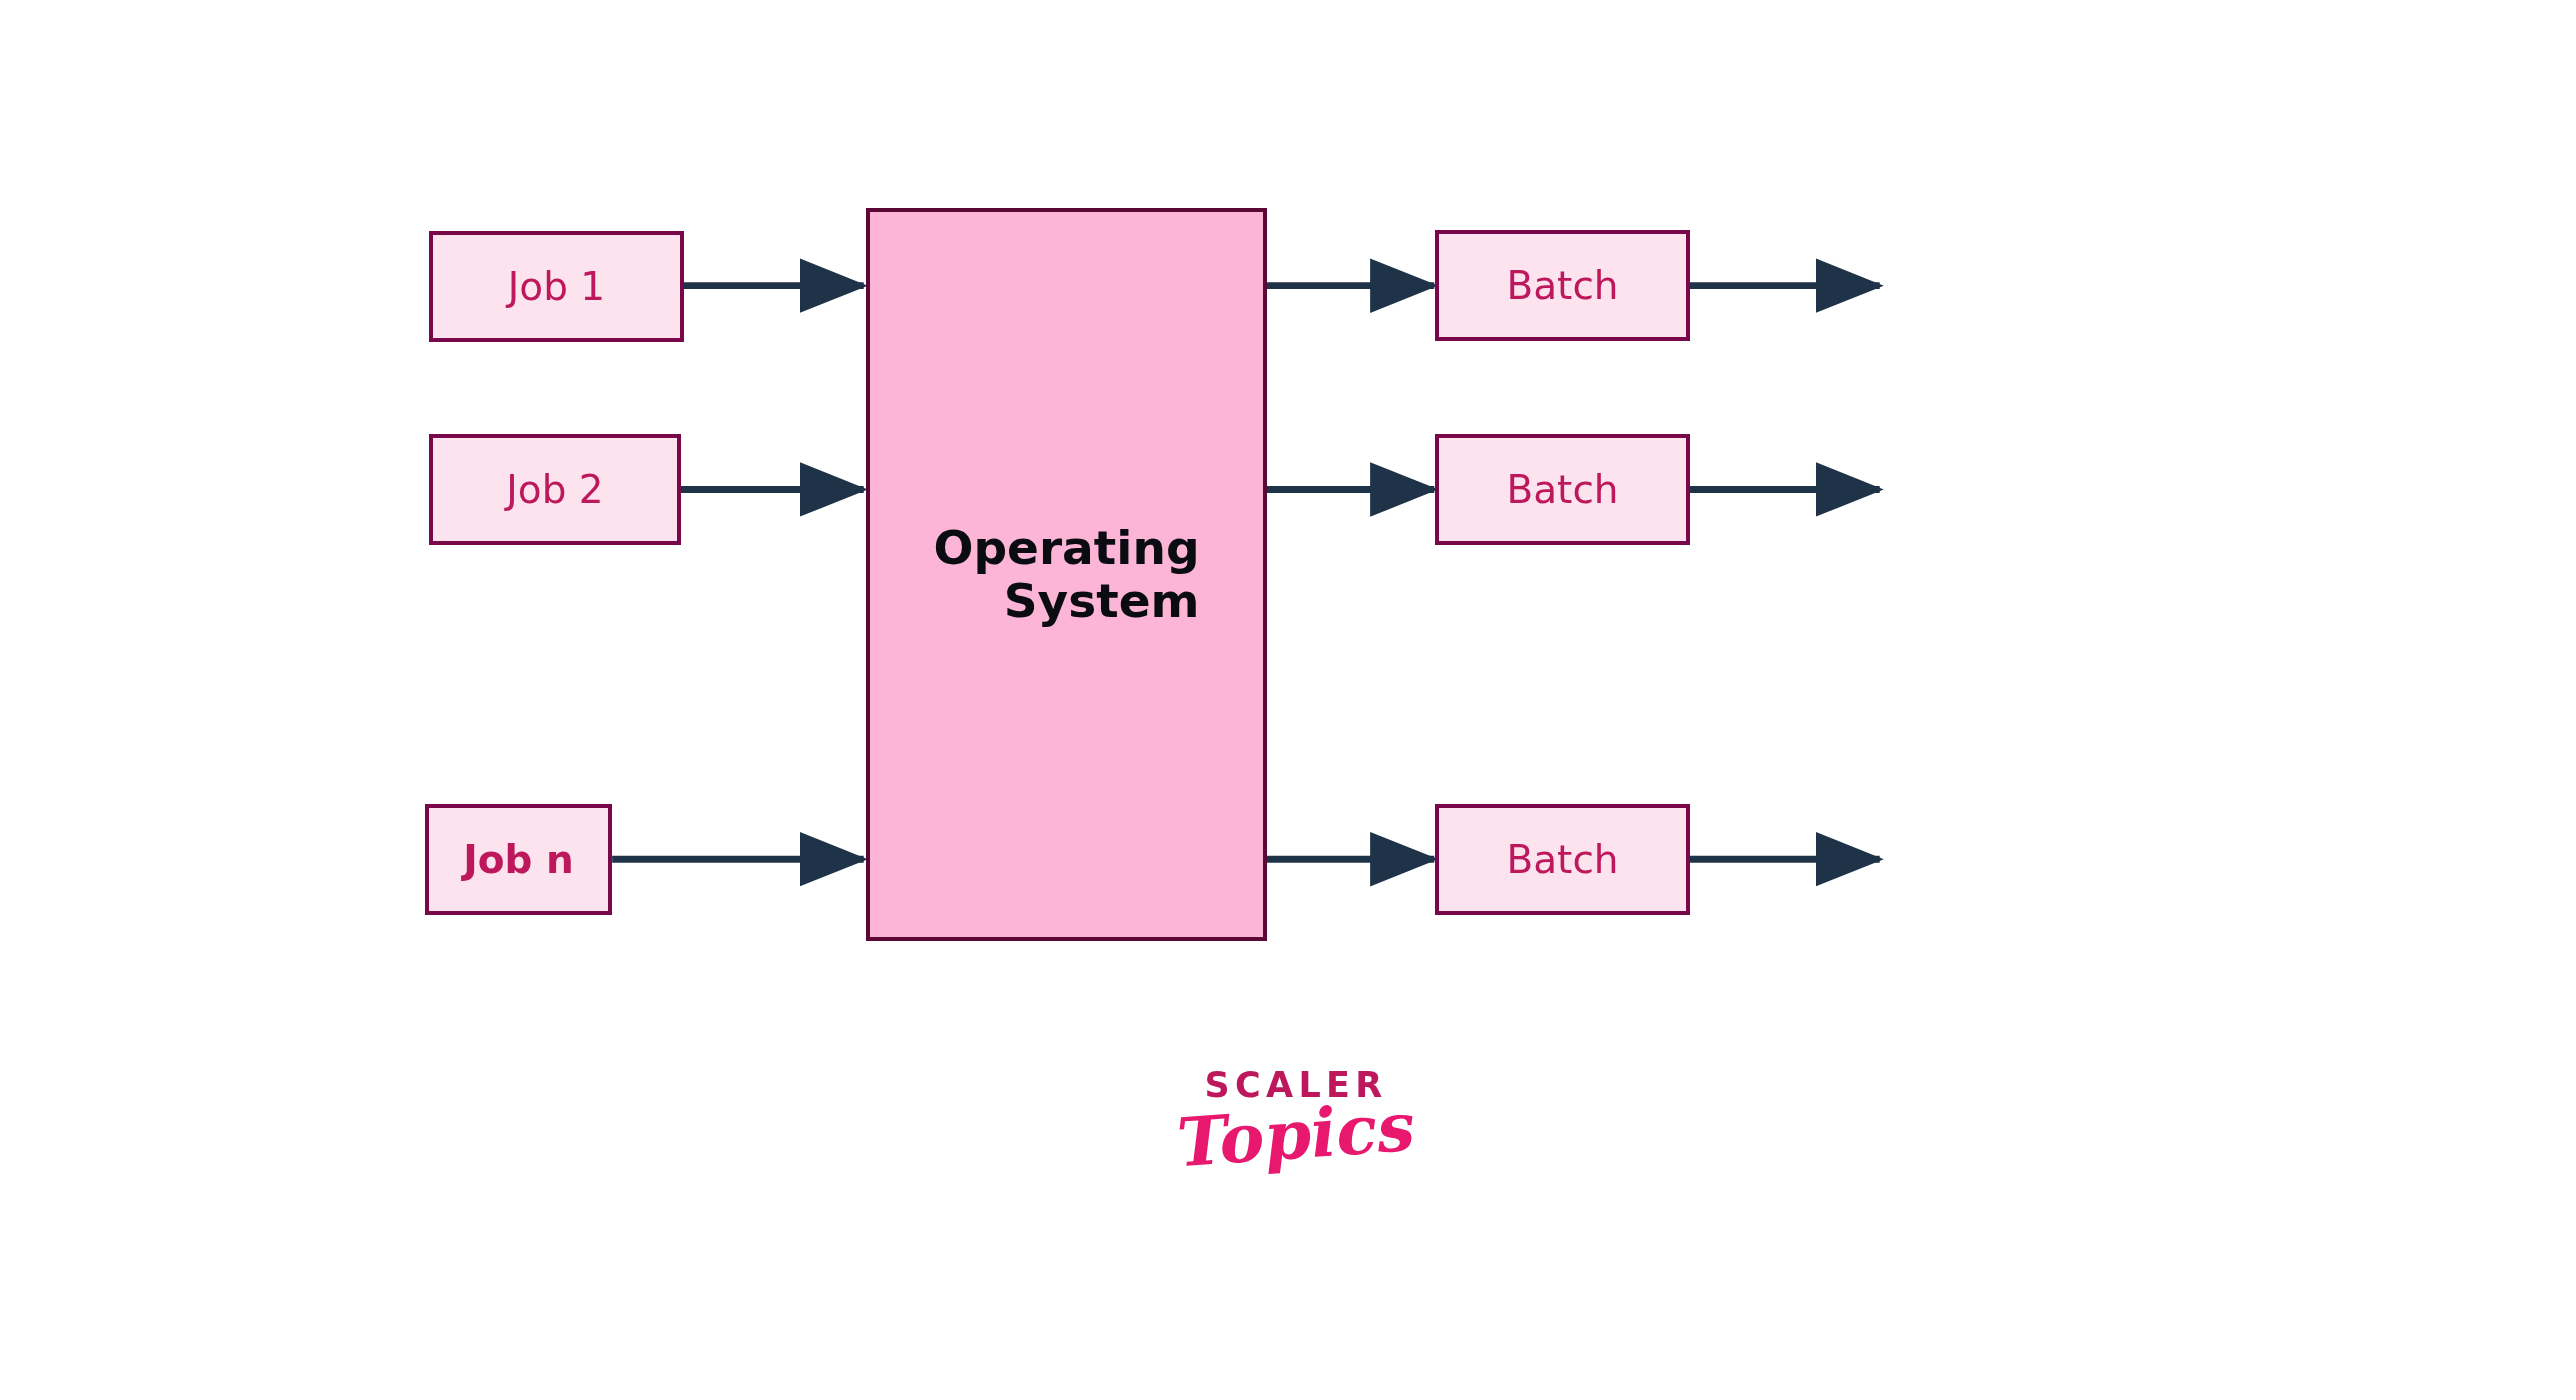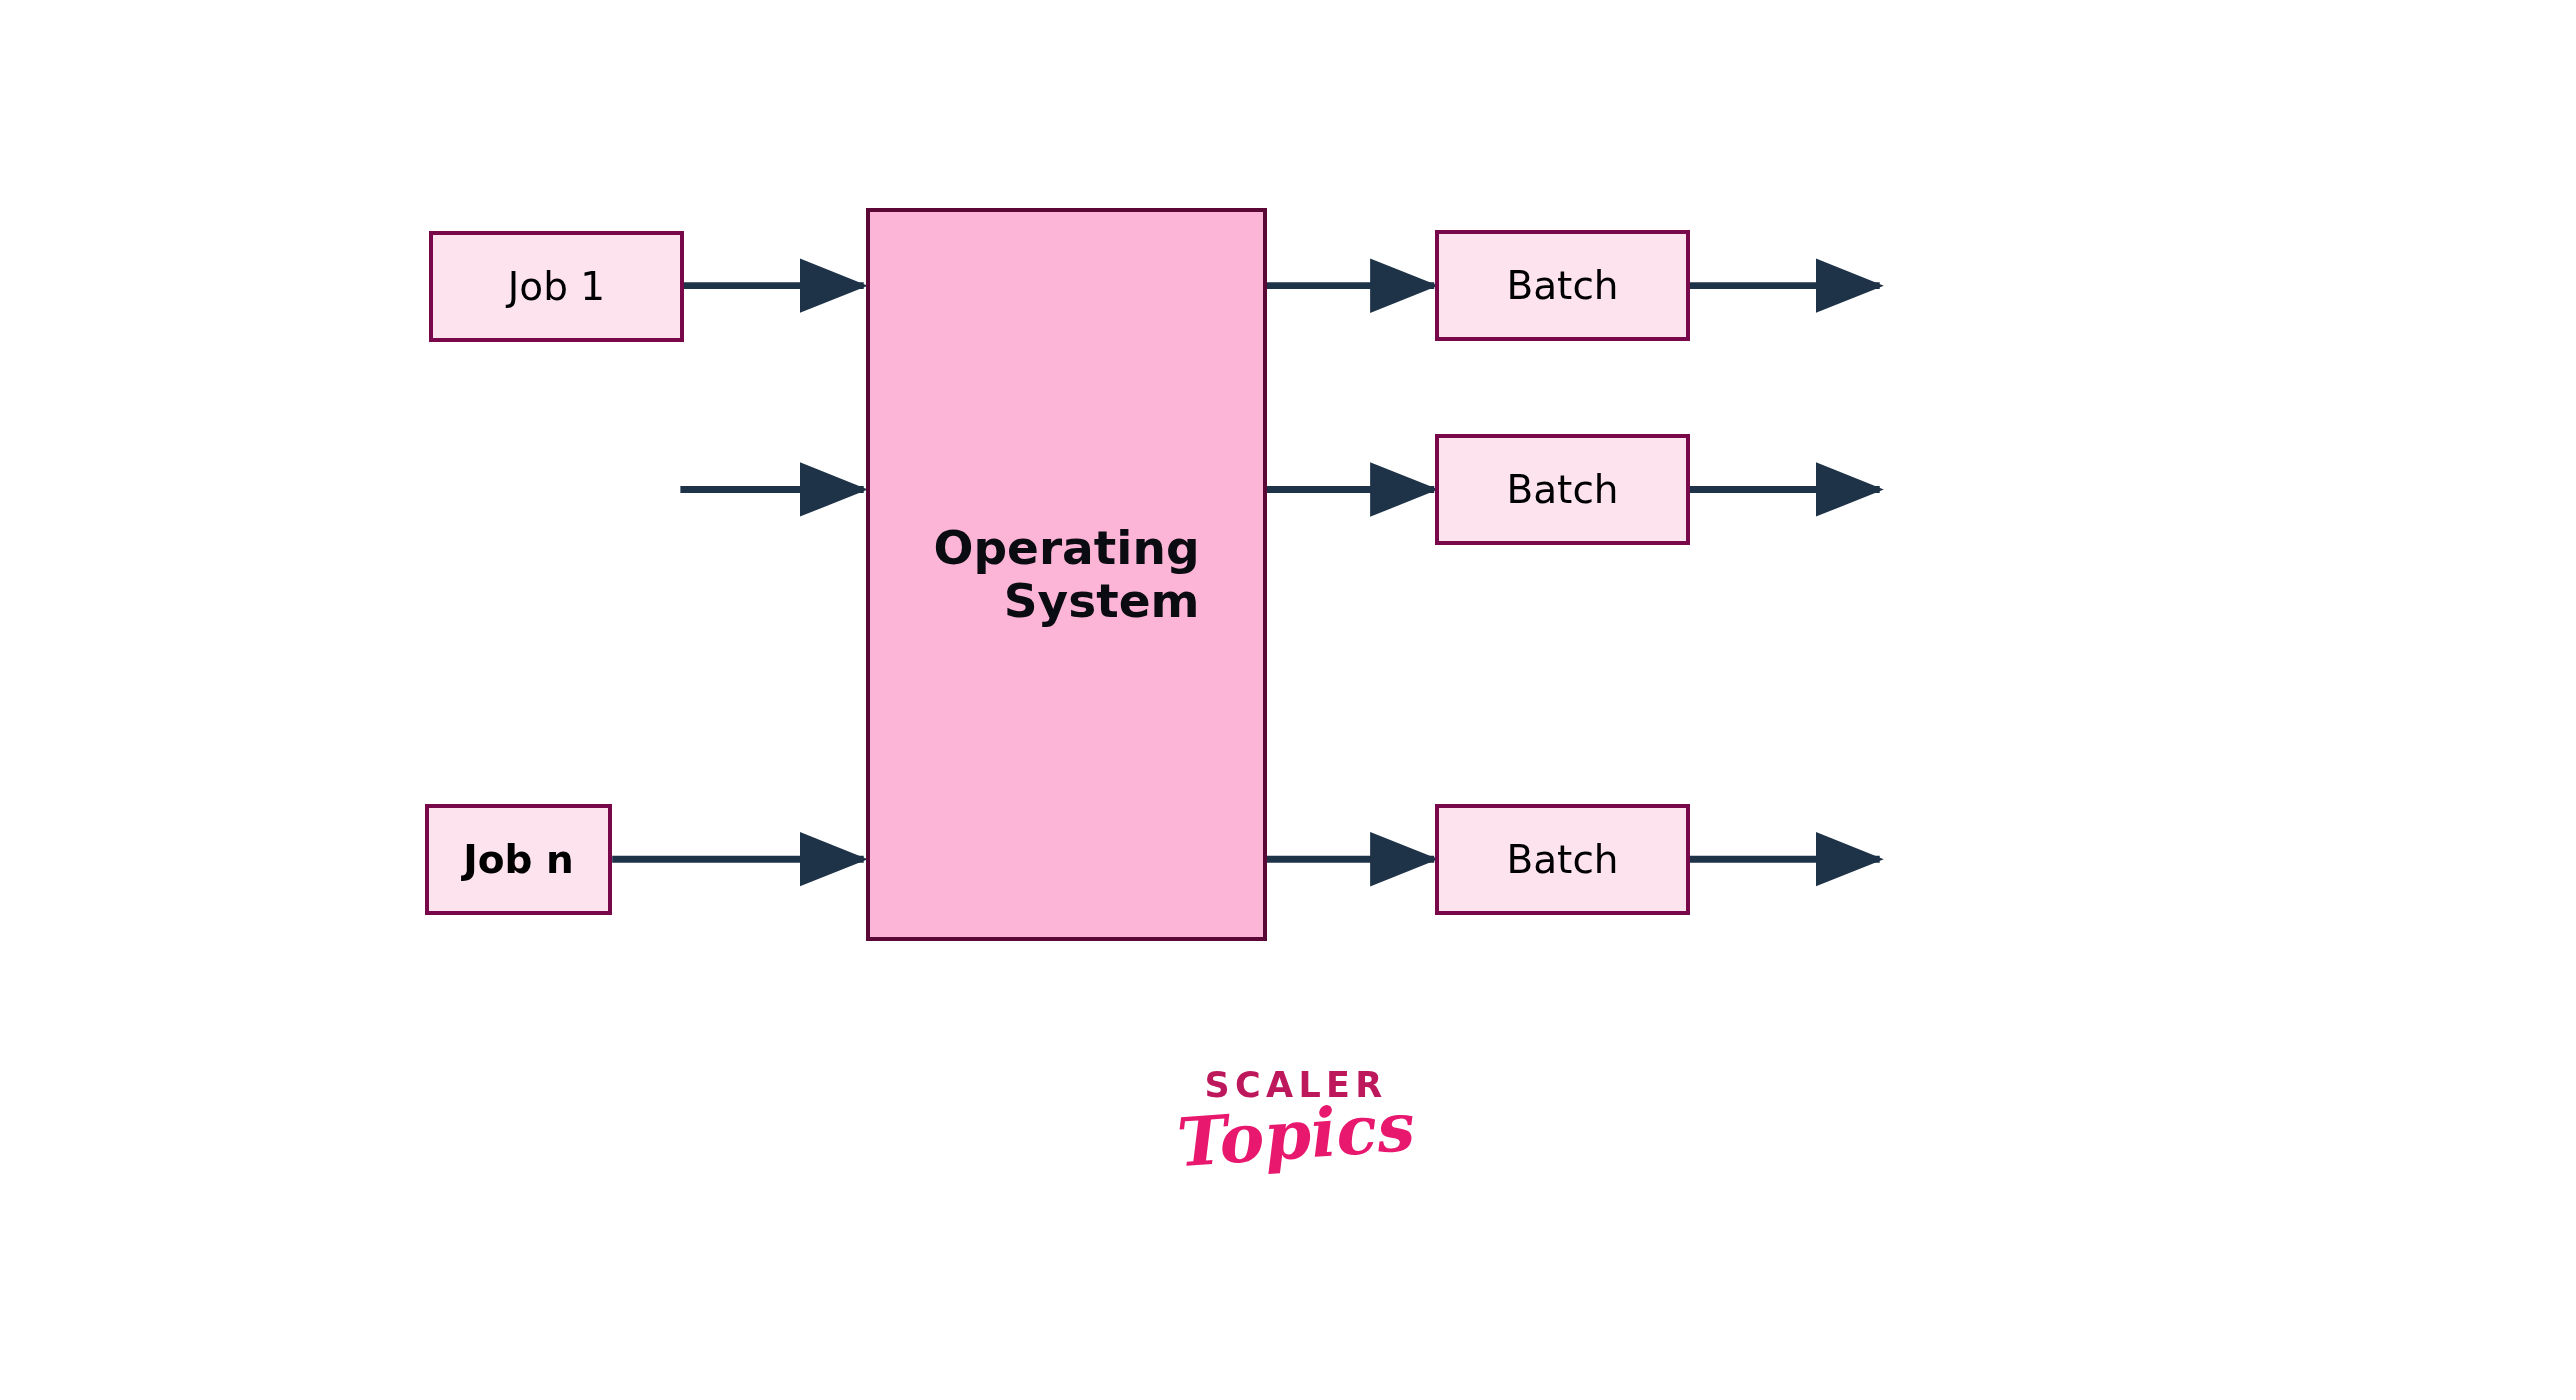--- a/index.html
+++ b/index.html
@@ -29,21 +29,21 @@
     box-sizing: border-box;
     display: flex;
     align-items: center;
     justify-content: center;
     text-align: center;
     line-height: 1.12;
   }
   .node-light {
     background: #fce3ee;
     border: 4.5px solid #78084a;
-    color: #000000;
+    color: #be185d;
     font-size: 39px;
     font-weight: 400;
   }
   .node-strong {
     background: #fcb5d6;
     border: 4.5px solid #5c0836;
     color: #0b0b12;
     font-size: 47px;
     font-weight: 700;
   }
@@ -109,20 +109,23 @@
 
     <line x1="2230" y1="646" x2="2481" y2="646" stroke="#1e3348" stroke-width="9" marker-end="url(#arrowhead)"></line>
 
     <line x1="2230" y1="1134" x2="2481" y2="1134" stroke="#1e3348" stroke-width="9" marker-end="url(#arrowhead)"></line>
   </svg>
 
   <div class="node-box node-light" style="left:429px; top:231px; width:255px; height:111px;">
     <span class="node-label">Job 1</span>
   </div>
 
+  <div class="node-box node-light" style="left:429px; top:434px; width:252px; height:111px;">
+    <span class="node-label">Job 2</span>
+  </div>
 
   <div class="node-box node-light" style="left:425px; top:804px; width:187px; height:111px;font-weight:bold;">
     <span class="node-label">Job n</span>
   </div>
 
   <div class="node-box node-strong" style="left:866px; top:208px; width:401px; height:733px;text-align:right;">
     <span class="node-label">Operating
 System</span>
   </div>
 

